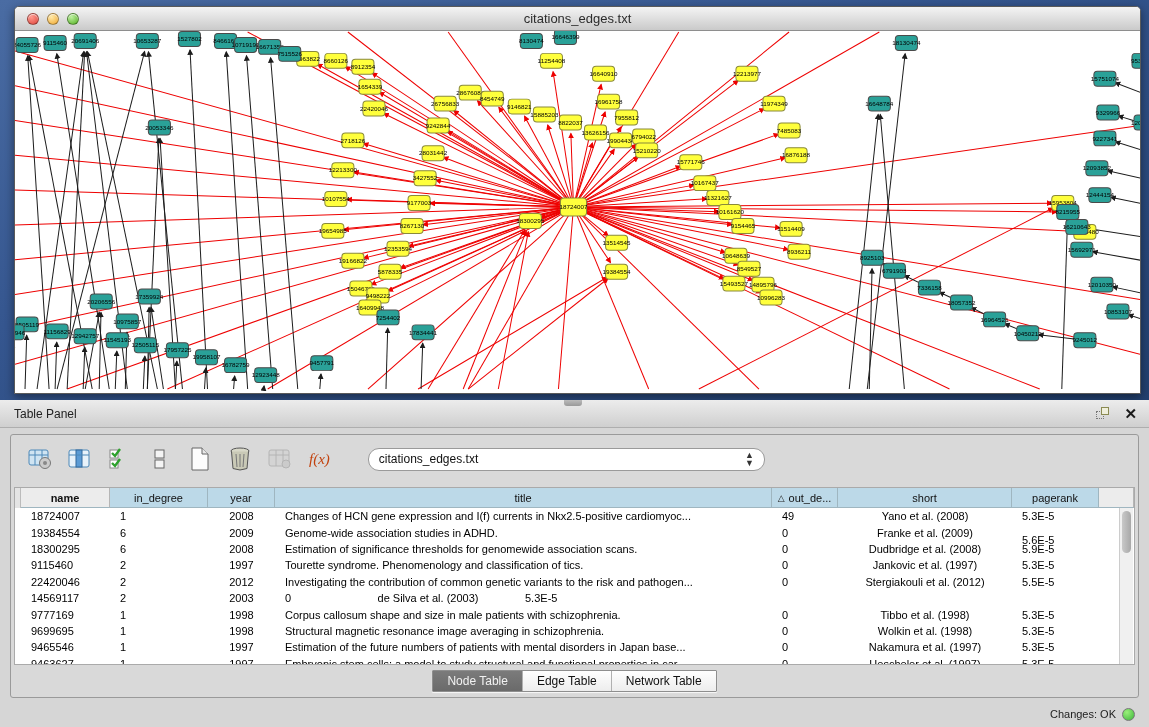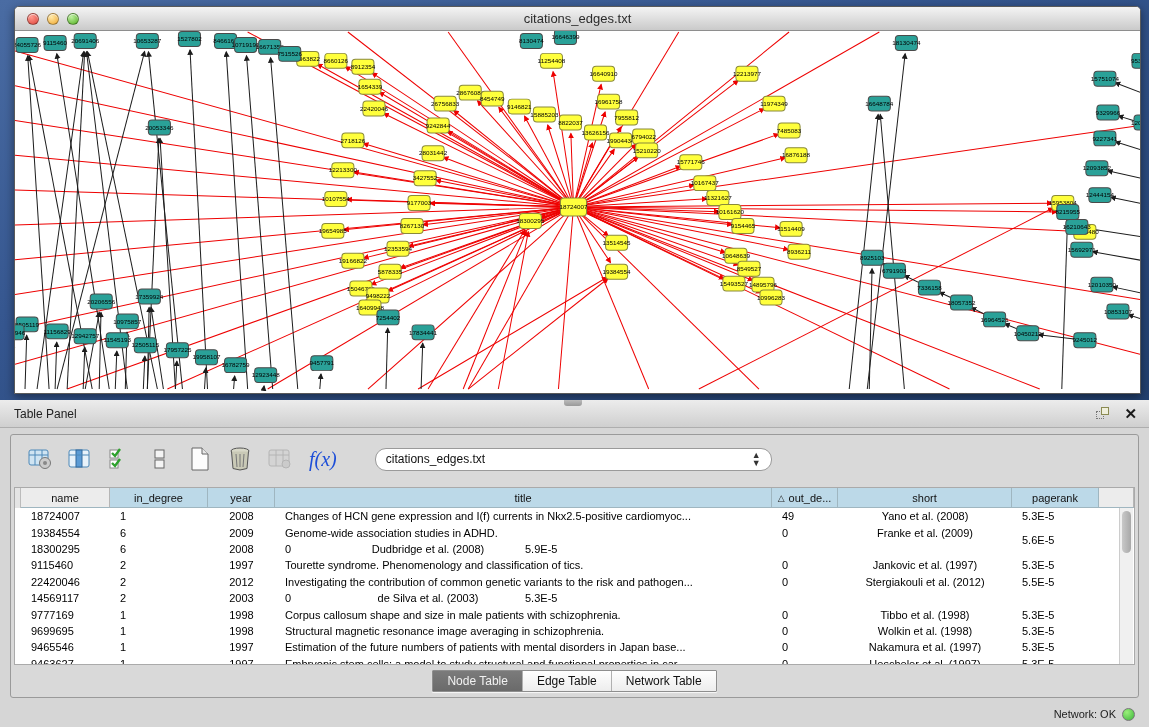--- a/index.html
+++ b/index.html
@@ -41,34 +41,34 @@
   .close-x { font-size:15px; font-weight:bold; color:#1a1a1a; line-height:14px; }
 
   #tp-body { position:absolute; left:10px; top:34px; width:1129px; height:264px;
     border:1px solid #9a9a9a; border-radius:3px; background:#d9d9d9;
     display:flex; flex-direction:column; }
 
   
   #tp-toolbar { height:48px; display:flex; align-items:center; padding-left:14px; gap:10px; }
   .tb-btn { width:30px; height:30px; display:flex; align-items:center; justify-content:center; }
   .tb-btn svg { display:block; }
-  #fx-label { font-size:20px; font-style:italic; font-family:"Liberation Serif", serif; color:#1d4ed8; margin:0 6px 0 4px; }
+  #fx-label { font-size:15px; font-style:italic; font-family:"Liberation Serif", serif; color:#c2410c; margin:0 6px 0 4px; }
   #table-select { margin-left:22px; width:397px; height:23px; background:#fff;
     border:1px solid #9a9a9a; border-radius:11px; display:flex; align-items:center;
     padding:0 10px; position:relative; font-size:12px; color:#111; }
   #table-select .arrows { position:absolute; right:10px; font-size:9px; color:#333; line-height:8px; text-align:center; }
 
   
   #grid { flex:1; position:relative; background:#fff; margin:4px 3px 0 3px;
     border:1px solid #aaa; overflow:hidden; display:flex; flex-direction:column; }
   #grid-header { display:flex; height:20px; background:#e8e8e8; flex:none; }
   .hcell { border-right:1px solid #9fb6c0; border-bottom:1px solid #9fb6c0;
     background:#bcd9e8; font-size:11px; color:#111; display:flex;
     align-items:center; justify-content:center; overflow:hidden; white-space:nowrap; flex:none; }
-  .hcell.gray { background:#ececec; border-right-color:#b5b5b5; }
+  .hcell.gray { background:#ececec; border-right-color:#b5b5b5;font-weight:bold; }
   .hcell .sort-tri { font-size:9px; margin-right:4px; color:#222; }
   #gutter { width:6px; background:#e4e4e4; border-right:1px solid #bbb; flex:none; }
   #grid-rows { flex:1; overflow:hidden; }
   .trow { display:flex; height:16.4px; align-items:center; }
   .tcell { font-size:11px; color:#000; white-space:nowrap; overflow:hidden;
     padding:0 4px 0 10px; flex:none; }
   .tcell.center { text-align:center; padding-left:4px; }
   #vscroll { position:absolute; right:1px; top:20px; bottom:0; width:14px;
     background:#f0f0f0; border-left:1px solid #ccc; }
   #vscroll .thumb { position:absolute; left:2px; top:3px; width:9px; height:42px;
@@ -809,20 +809,21 @@
             <div class="tcell" style="width: 497px;">Genome-wide association studies in ADHD.</div>
             <div class="tcell" style="width: 66px;">0</div>
             <div class="tcell center" style="width: 174px;">Franke et al. (2009)</div>
             <div class="tcell" style="width: 87px; margin-top: 14px;">5.6E-5</div>
           </div>
           <div class="trow">
             <div style="width: 6px; flex: 0 0 auto;"></div>
             <div class="tcell" style="width: 89px;">18300295</div>
             <div class="tcell" style="width: 98px;">6</div>
             <div class="tcell center" style="width: 67px;">2008</div>
+            <div class="tcell" style="width: 497px;">Estimation of significance thresholds for genomewide association scans.</div>
             <div class="tcell" style="width: 66px;">0</div>
             <div class="tcell center" style="width: 174px;">Dudbridge et al. (2008)</div>
             <div class="tcell" style="width: 87px;">5.9E-5</div>
           </div>
           <div class="trow">
             <div style="width: 6px; flex: 0 0 auto;"></div>
             <div class="tcell" style="width: 89px;">9115460</div>
             <div class="tcell" style="width: 98px;">2</div>
             <div class="tcell center" style="width: 67px;">1997</div>
             <div class="tcell" style="width: 497px;">Tourette syndrome. Phenomenology and classification of tics.</div>
@@ -899,15 +900,15 @@
       <div id="seg">
           <div class="seg-tab active">Node Table</div>
           <div class="seg-tab">Edge Table</div>
           <div class="seg-tab">Network Table</div>
         </div>
     </div>
   </div>
 </div>
 
 <div id="status-bar">
-  <span id="memory-label">Network: OK</span>
+  <span id="memory-label">Changes: OK</span>
   <span id="memory-dot"></span>
 </div>
 
 </body></html>

